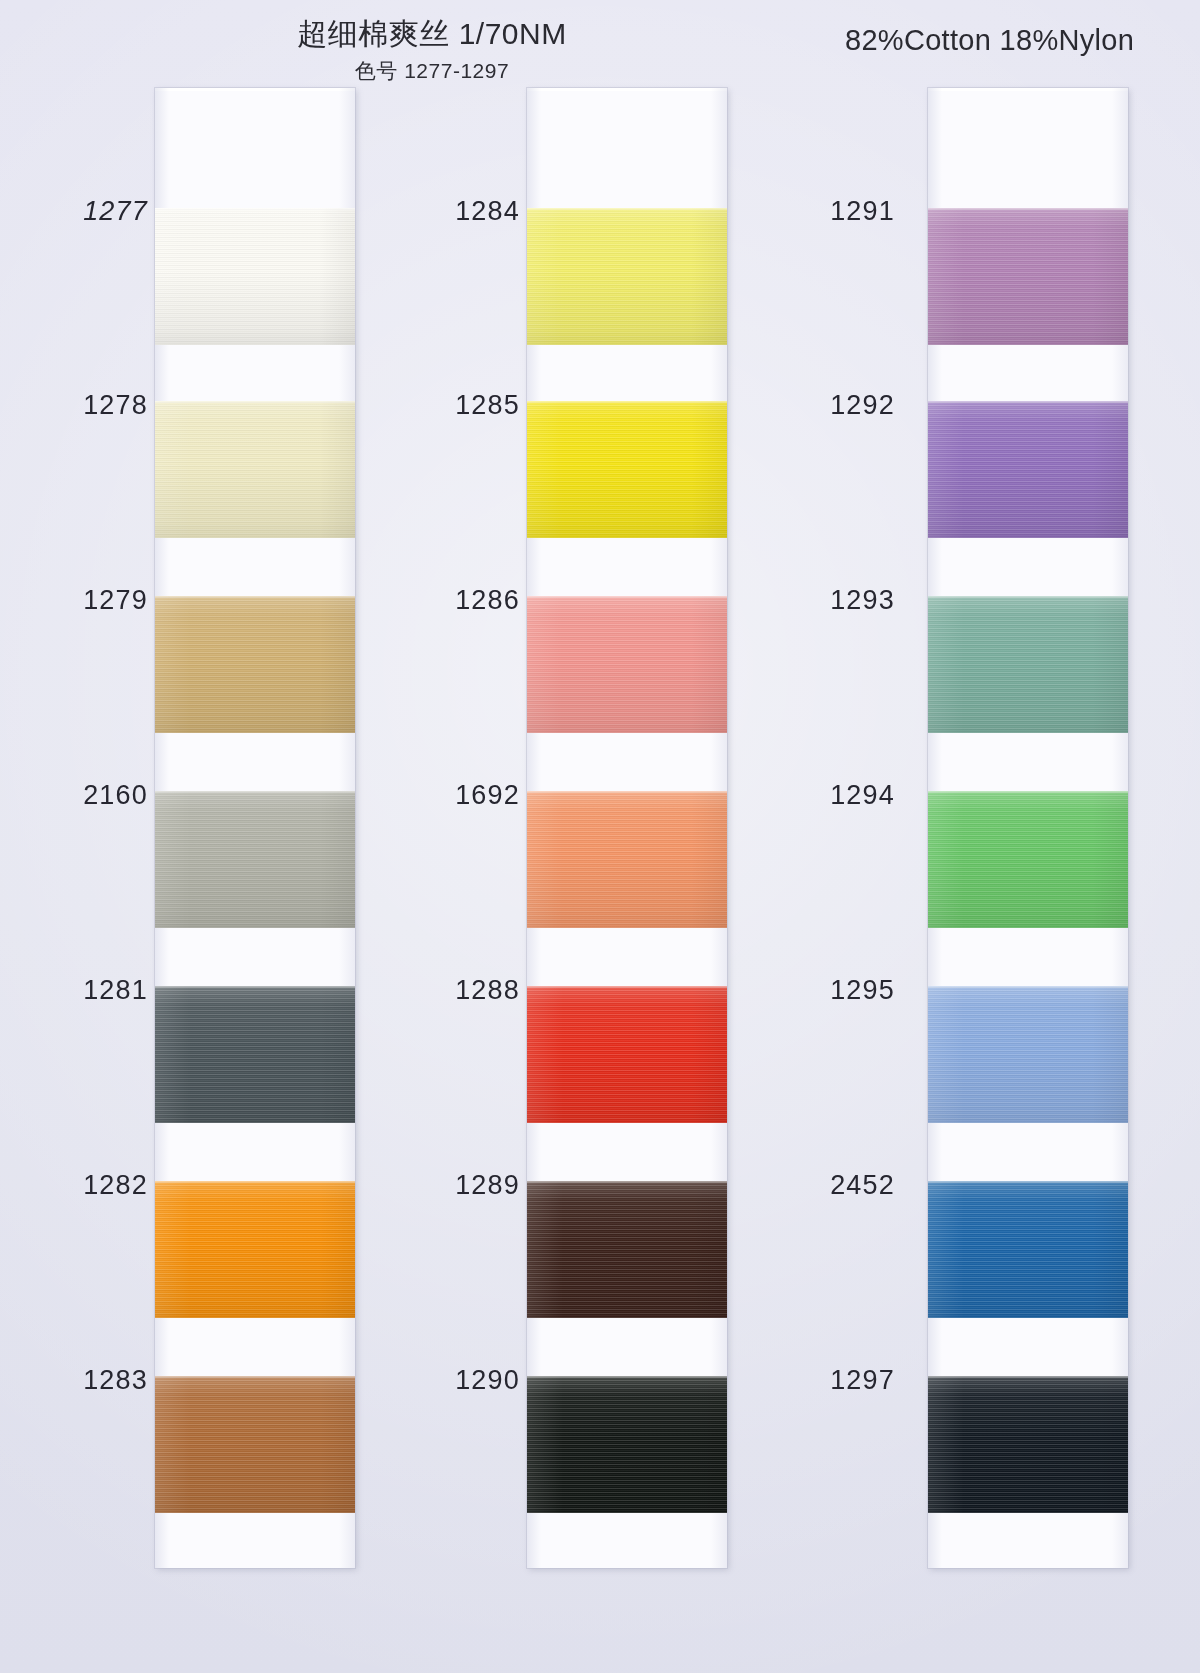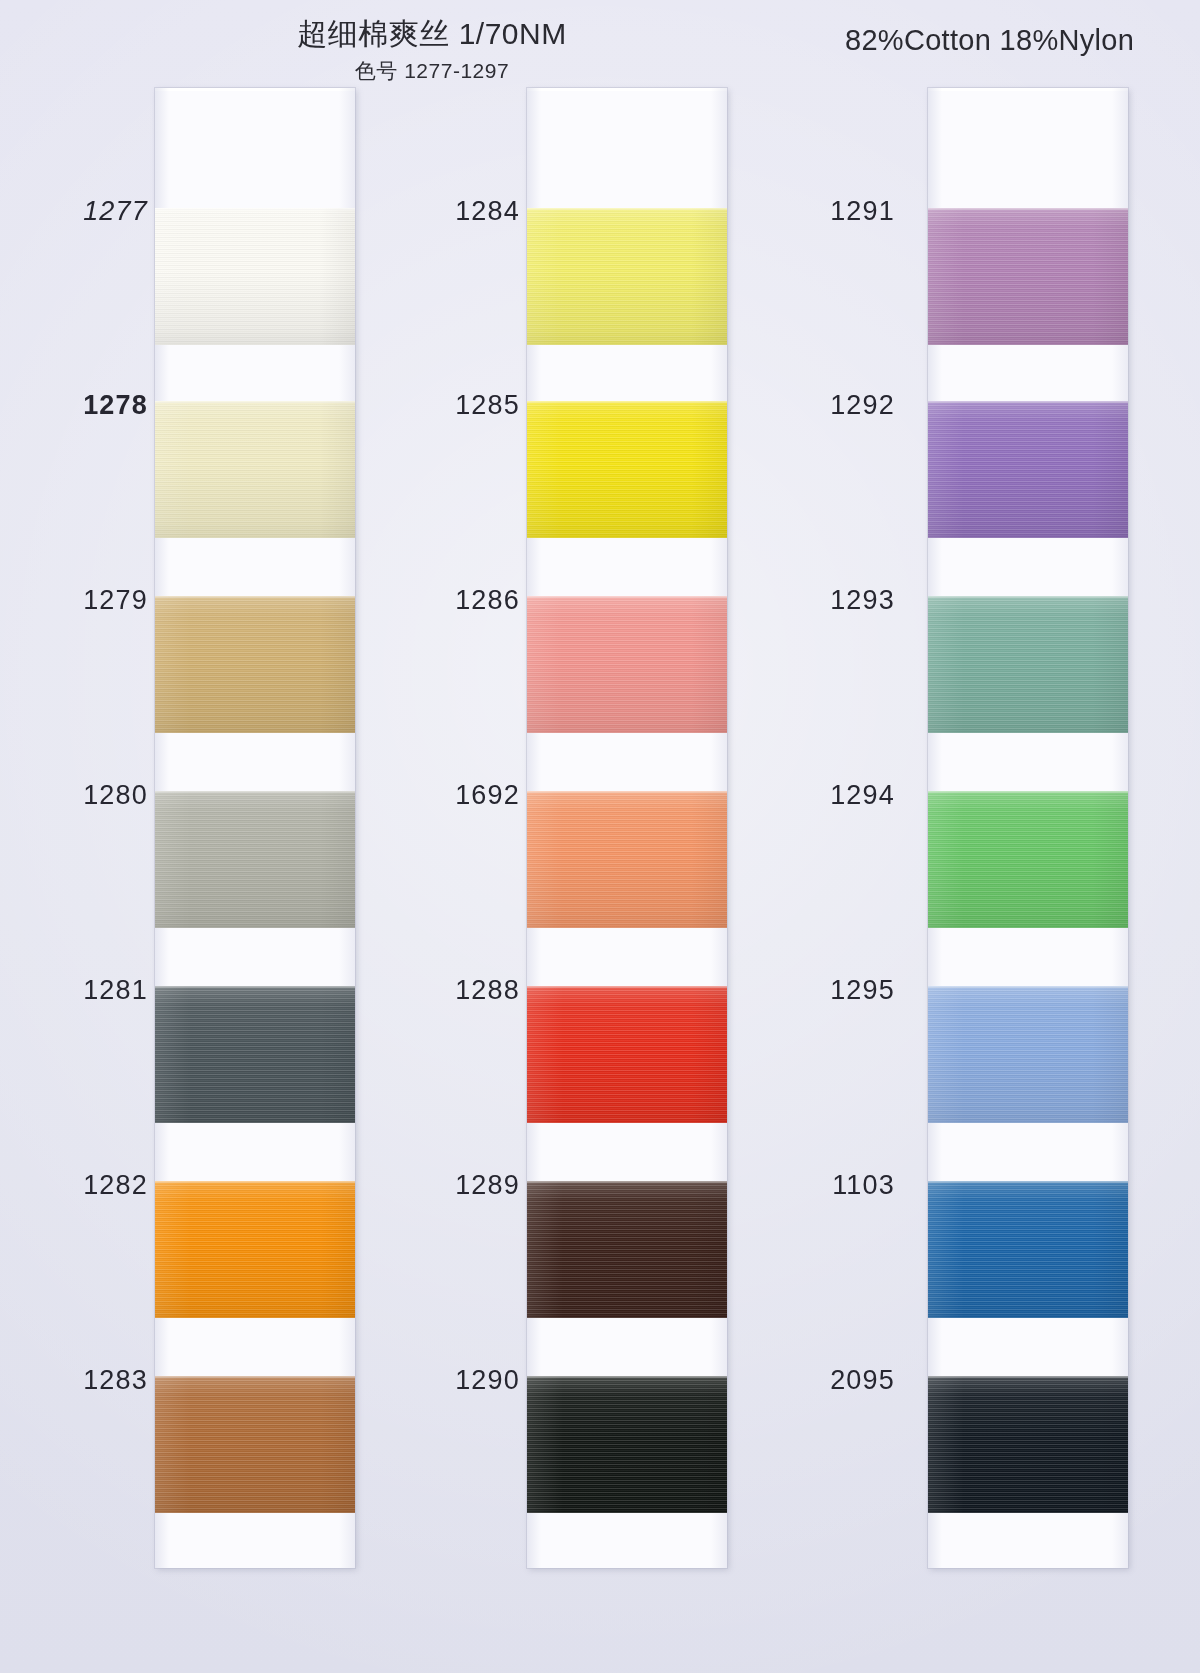--- a/index.html
+++ b/index.html
@@ -308,37 +308,37 @@
     <div class="swatch" style="top: 1288px; height: 137px;">
       <div class="fill" style="background: rgb(18, 26, 34);"></div>
       <div class="threads"></div>
       <div class="sheen"></div>
       <div class="edge-top"></div>
     </div>
   </div>
 
 <div id="column-1-labels">
     <div class="code-label" style="top: 196px; font-style: italic;">1277</div>
-    <div class="code-label" style="top: 390px; font-weight: bold;">1278</div>
+    <div class="code-label" style="top: 390px;">1278</div>
     <div class="code-label" style="top: 585px;">1279</div>
-    <div class="code-label" style="top: 780px;">1280</div>
+    <div class="code-label" style="top: 780px;">2160</div>
     <div class="code-label" style="top: 975px; text-align: right;">1281</div>
     <div class="code-label" style="top: 1170px;">1282</div>
     <div class="code-label" style="top: 1365px;">1283</div>
   </div>
 <div id="column-2-labels">
     <div class="code-label" style="top: 196px;">1284</div>
     <div class="code-label" style="top: 390px;">1285</div>
     <div class="code-label" style="top: 585px;">1286</div>
     <div class="code-label" style="top: 780px;">1692</div>
     <div class="code-label" style="top: 975px;">1288</div>
     <div class="code-label" style="top: 1170px;">1289</div>
     <div class="code-label" style="top: 1365px;">1290</div>
   </div>
 <div id="column-3-labels">
     <div class="code-label" style="top: 196px;">1291</div>
     <div class="code-label" style="top: 390px;">1292</div>
     <div class="code-label" style="top: 585px;">1293</div>
     <div class="code-label" style="top: 780px;">1294</div>
     <div class="code-label" style="top: 975px;">1295</div>
-    <div class="code-label" style="top: 1170px;">1103</div>
-    <div class="code-label" style="top: 1365px;">2095</div>
+    <div class="code-label" style="top: 1170px;">2452</div>
+    <div class="code-label" style="top: 1365px;">1297</div>
   </div>
 
 </body></html>

